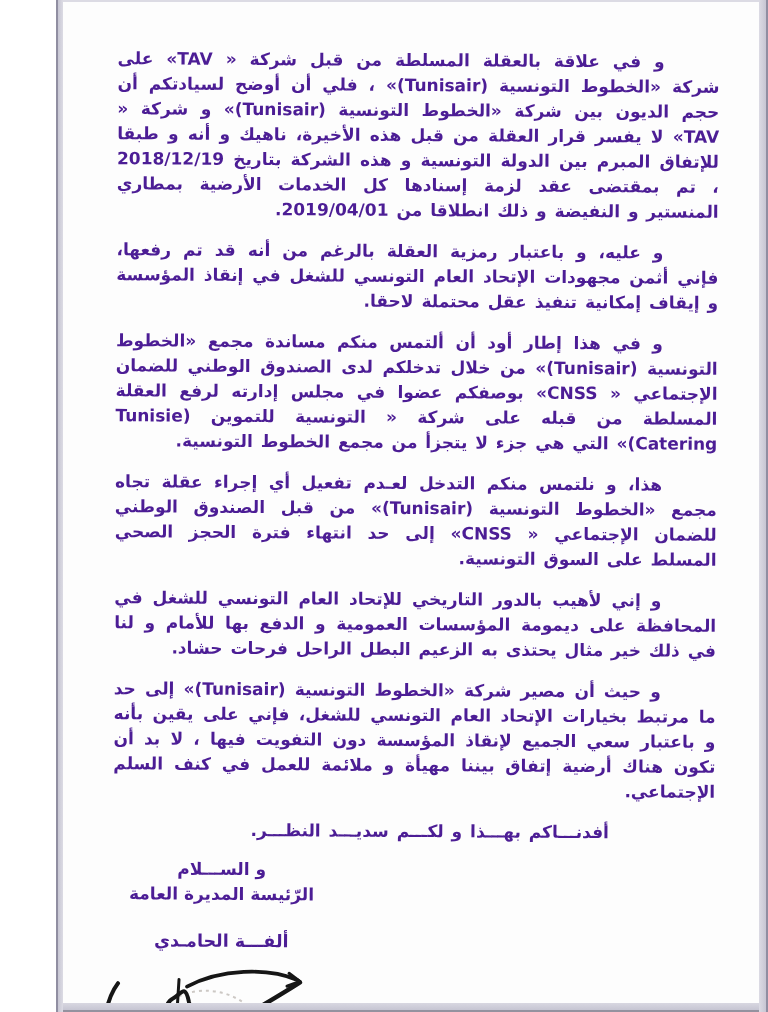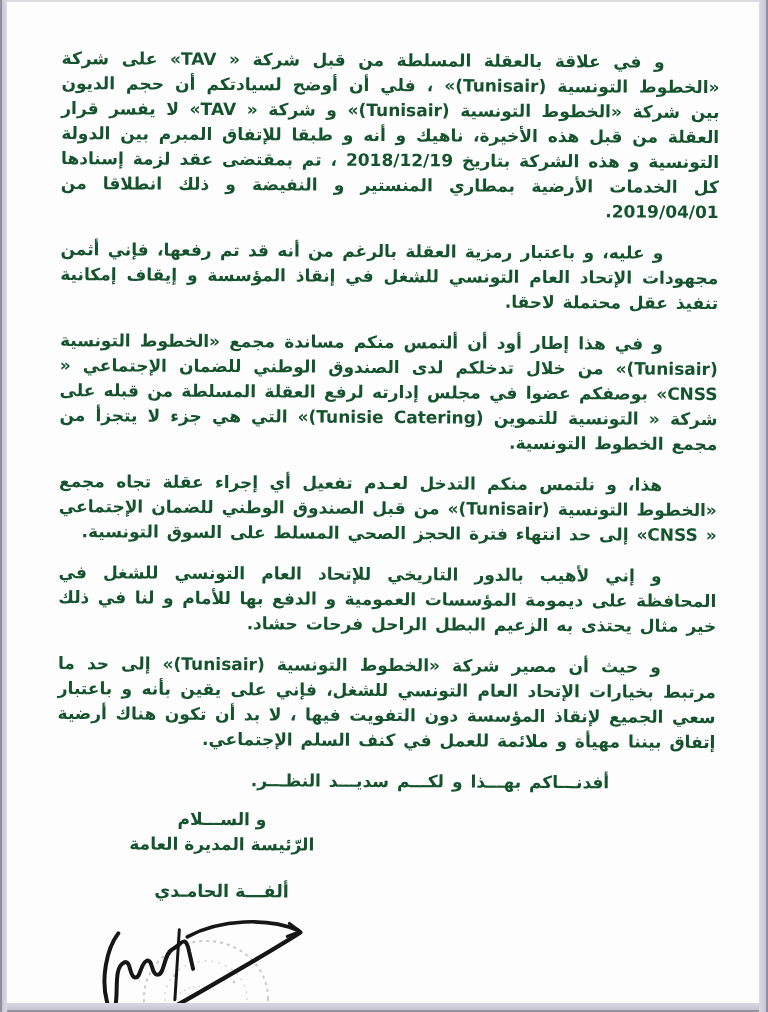--- a/index.html
+++ b/index.html
@@ -2,25 +2,25 @@
 <html lang="ar" dir="rtl"><head>
 <meta charset="utf-8">
 <style>
   html, body {
     margin: 0;
     padding: 0;
     background: #ffffff;
   }
   .page {
     position: relative;
-    width: 768px;
+    width: 712px;
     height: 1012px;
     overflow: hidden;
     background: #fdfdfd;
-    color: #14532d;
+    color: #4c1d95;
     font-family: "DejaVu Sans", sans-serif;
     font-weight: bold;
     margin-left: 44px;
   }
   
   .edge-left {
     position: absolute; left: 0; top: 0; bottom: 0; width: 7px; z-index: 5;
     background: linear-gradient(to right, #908ea1 0px, #908ea1 2px, #c7c6d3 2px, #dcdbe4 7px);
   }
   .edge-right {

